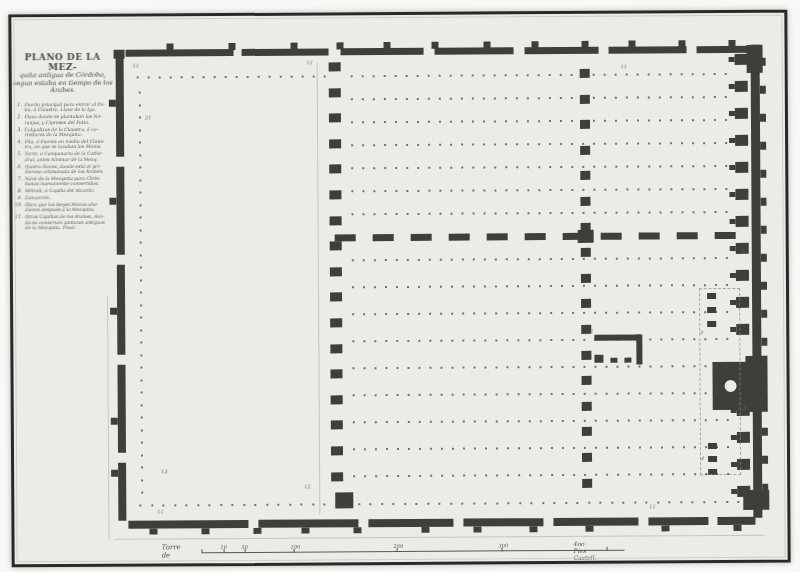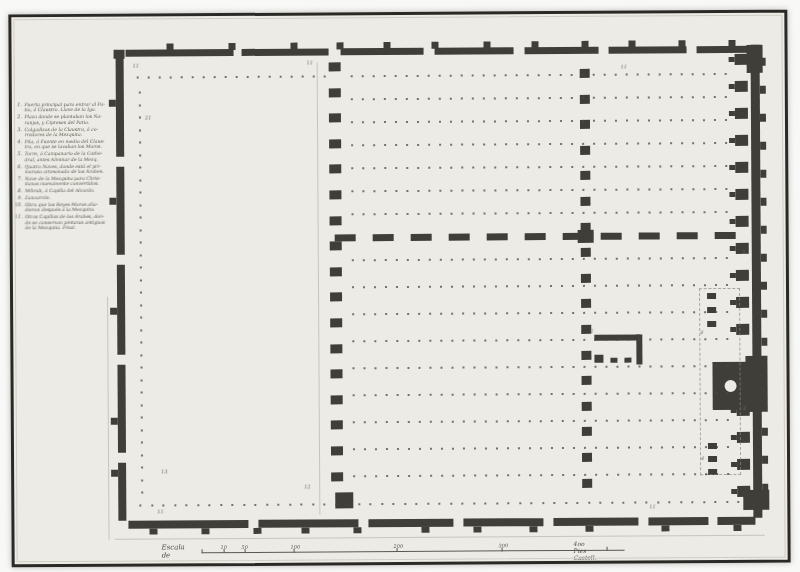--- a/index.html
+++ b/index.html
@@ -36,20 +36,26 @@
   .sc-tick{position:absolute;width:1px;height:4px;background:#5a5850;}
   .sc-ticklabel{position:absolute;font-style:italic;font-size:5px;top:543px;color:#5a5850;}
 </style>
 </head>
 <body>
 
 <div class="photo">
   <div class="sheet">
     <div id="plan-layer">
 
+      <div class="titleblock">
+        <div class="t-main">PLANO DE LA MEZ-</div>
+        <div class="t-sub">quita antigua de Córdoba,</div>
+        <div class="t-sub">segun estaba en tiempo de los</div>
+        <div class="t-sub">Árabes.</div>
+      </div>
 
       <ol class="legend" id="legend">
           <li>
             <span class="n">1.</span>
             <span class="txt">Puerta principal para entrar al Pa-
 tio, ó Claustro. Llave de la Iga.</span>
           </li>
           <li>
             <span class="n">2.</span>
             <span class="txt">Plaza donde se plantaban los Na-
@@ -95,21 +101,21 @@
           </li>
           <li>
             <span class="n">11.</span>
             <span class="txt">Otras Capillas de los Árabes, don-
 de se conservan pinturas antiguas
 de la Mezquita. Final.</span>
           </li>
         </ol>
 
       <div class="scalebar">
-        <span class="sc-label">Escala de</span>
+        <span class="sc-label">Torre de</span>
         <div class="sc-line"></div>
         <span class="sc-end">4oo Pies Castell.</span>
         <div id="scale-ticks">
             <div class="sc-tick" style="left: 200px; top: 548px;"></div>
             <div class="sc-tick" style="left: 222px; top: 548px;"></div>
             <span class="sc-ticklabel" style="left: 219px;">10</span>
             <div class="sc-tick" style="left: 243px; top: 548px;"></div>
             <span class="sc-ticklabel" style="left: 240px;">50</span>
             <div class="sc-tick" style="left: 292px; top: 548px;"></div>
             <span class="sc-ticklabel" style="left: 289px;">100</span>

